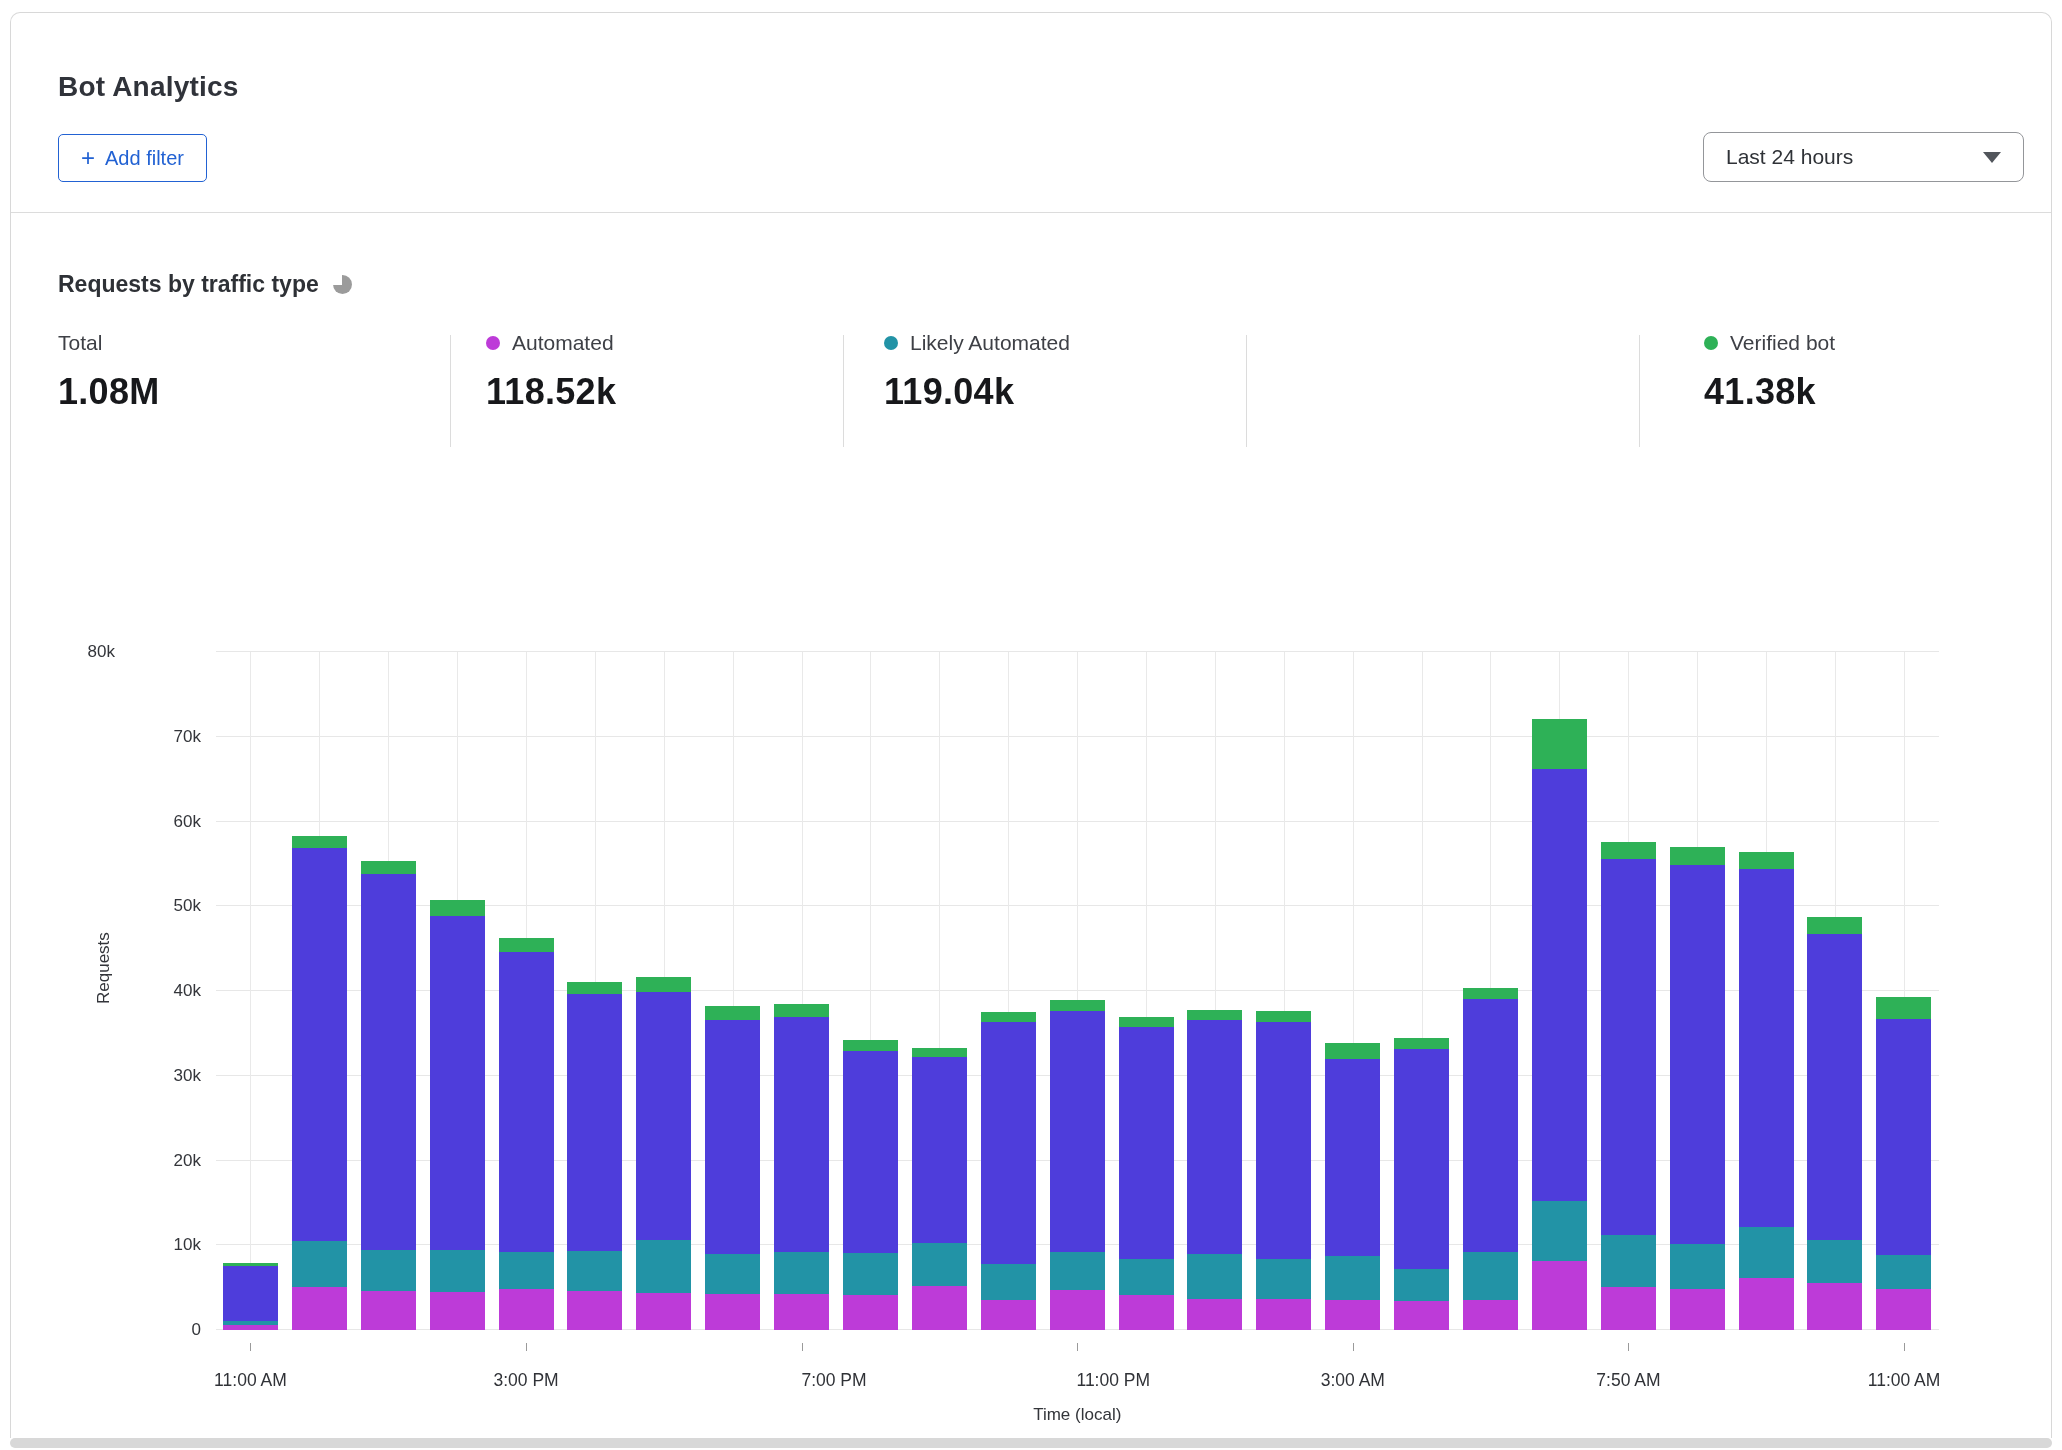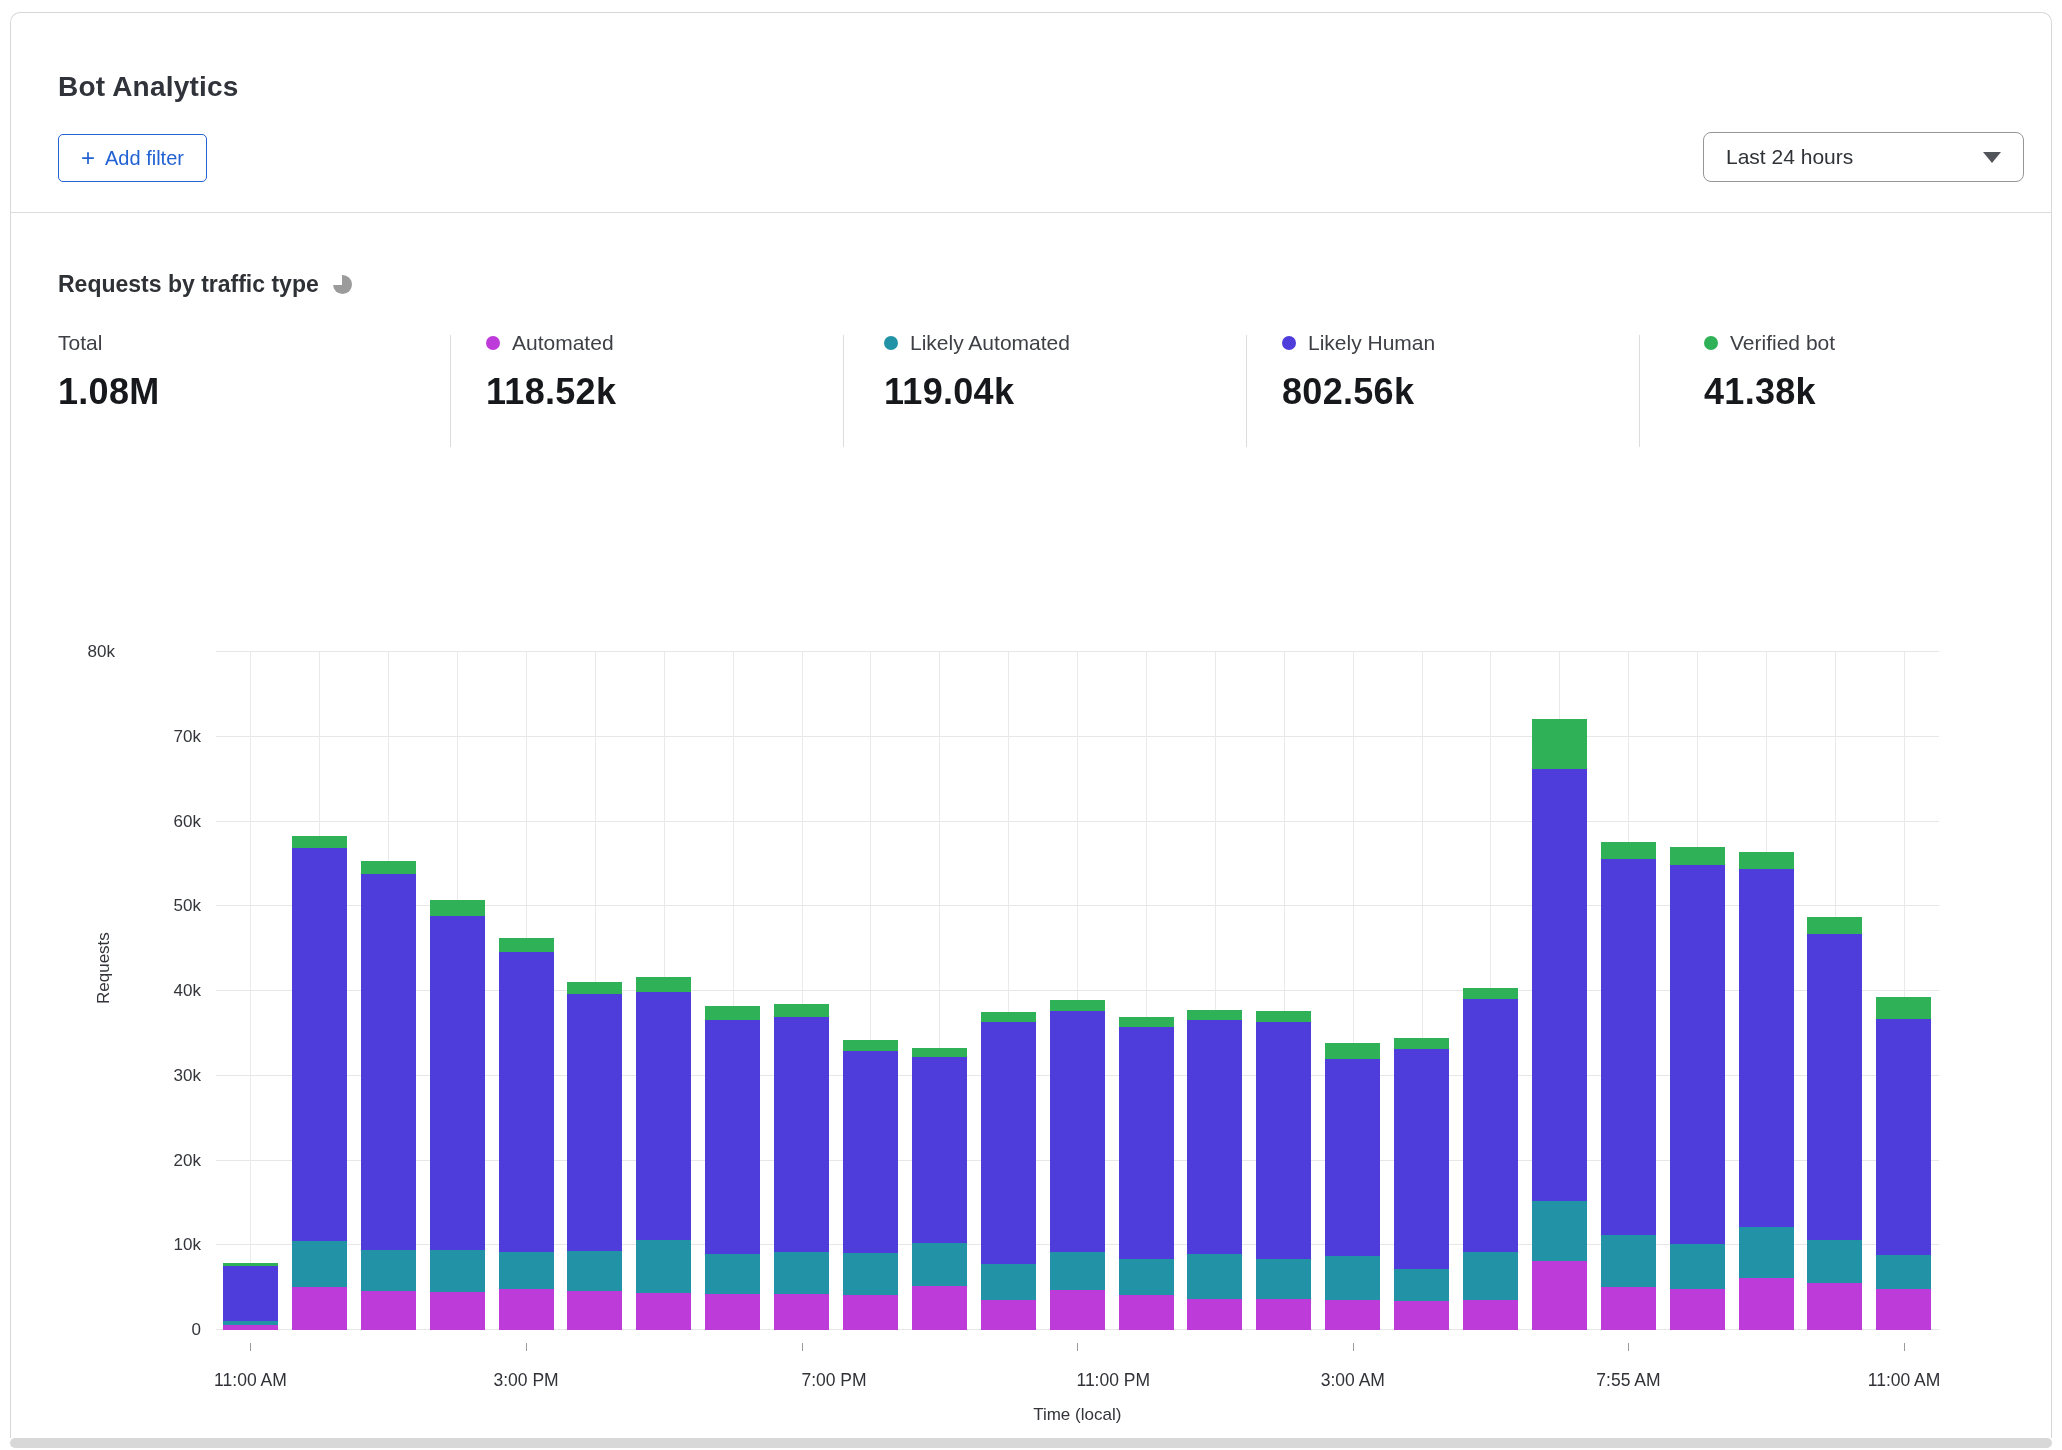--- a/index.html
+++ b/index.html
@@ -107,27 +107,20 @@
           <span>Automated</span>
         </div>
         <div class="val">118.52k</div>
       </div>
       <div class="stat" style="left: 873px;">
         <div class="lab">
           <span class="dot" style="background: rgb(34, 147, 166);"></span>
           <span>Likely Automated</span>
         </div>
         <div class="val">119.04k</div>
-      </div>
-      <div class="stat" style="left: 1271px;">
-        <div class="lab">
-          <span class="dot" style="background: rgb(78, 61, 219);"></span>
-          <span>Likely Human</span>
-        </div>
-        <div class="val">802.56k</div>
       </div>
       <div class="stat" style="left: 1674px; margin-left: 19px;">
         <div class="lab">
           <span class="dot" style="background: rgb(46, 177, 87);"></span>
           <span>Verified bot</span>
         </div>
         <div class="val">41.38k</div>
       </div>
       <div class="stat-div" style="left: 439px;"></div>
       <div class="stat-div" style="left: 832px;"></div>
@@ -338,21 +331,21 @@
         <div class="xtick-label" style="left: 239.45px;">11:00 AM</div>
         <div class="xtick-mark" style="left: 239.45px;"></div>
         <div class="xtick-label" style="left: 515.05px;">3:00 PM</div>
         <div class="xtick-mark" style="left: 515.05px;"></div>
         <div class="xtick-label" style="left: 823px;">7:00 PM</div>
         <div class="xtick-mark" style="left: 790.65px;"></div>
         <div class="xtick-label" style="left: 1066.25px; margin-left: 36px;">11:00 PM</div>
         <div class="xtick-mark" style="left: 1066.25px;"></div>
         <div class="xtick-label" style="left: 1341.85px;">3:00 AM</div>
         <div class="xtick-mark" style="left: 1341.85px;"></div>
-        <div class="xtick-label" style="left: 1617.45px;">7:55 AM</div>
+        <div class="xtick-label" style="left: 1617.45px;">7:50 AM</div>
         <div class="xtick-mark" style="left: 1617.45px;"></div>
         <div class="xtick-label" style="left: 1893.05px;">11:00 AM</div>
         <div class="xtick-mark" style="left: 1893.05px;"></div>
         <div class="xaxis-title" style="left: 1066.25px;">Time (local)</div>
       </div>
   </div>
 
 </div>
 
 <div class="bottom-strip"></div>

